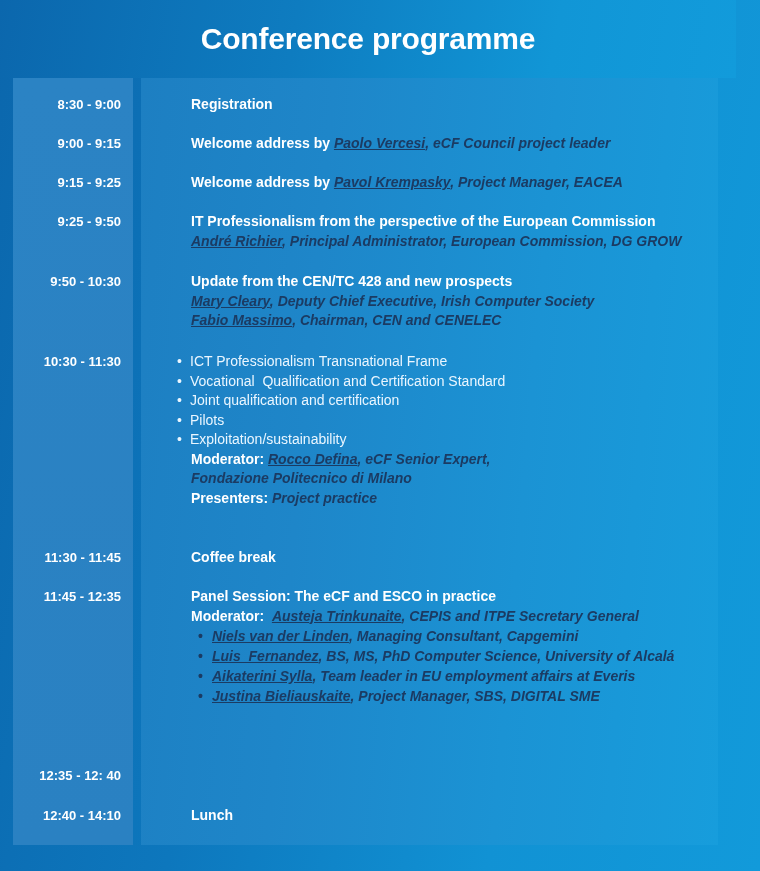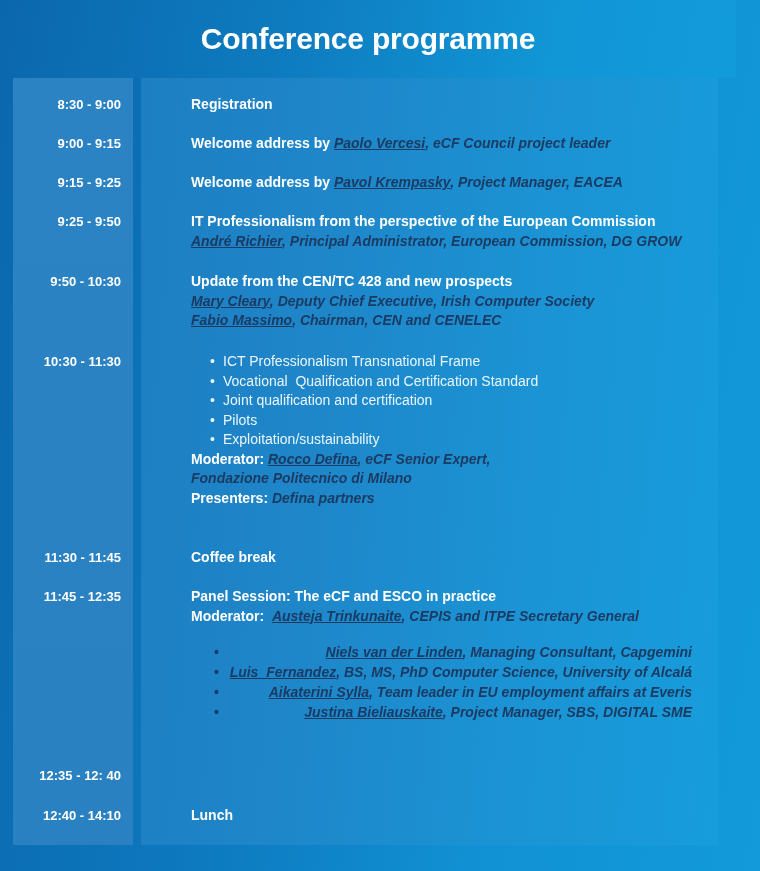--- a/index.html
+++ b/index.html
@@ -103,33 +103,31 @@
     margin: 0;
     padding: 0 0 0 22px;
   }
   .plain-list li {
     position: relative;
     color: #eaf6ff;
     font-weight: normal;
     font-size: 14px;
     line-height: 19.5px;
     white-space: pre;
-    margin-left: 33px;
   }
   .plain-list li::before {
     content: "\2022";
     position: absolute;
     left: -13px;
     color: #eaf6ff;
   }
   .spk-list {
     list-style: none;
-    margin: 16px;
+    margin: 0;
     padding: 0 0 0 44px;
-    text-align: right;
   }
   .spk-list li {
     position: relative;
     line-height: 20px;
     font-size: 14px;
     white-space: pre;
   }
   .spk-list li::before {
     content: "\2022";
     position: absolute;
@@ -199,21 +197,21 @@
         <div class="detail-cell" style="top:274px">
           <ul class="plain-list">
             <li>ICT Professionalism Transnational Frame</li>
             <li>Vocational  Qualification and Certification Standard</li>
             <li>Joint qualification and certification</li>
             <li>Pilots</li>
             <li>Exploitation/sustainability</li>
           </ul>
           <div class="line"><span class="lbl">Moderator: </span><span class="nm">Rocco Defina</span><span class="role">, eCF Senior Expert,</span></div>
           <div class="line role">Fondazione Politecnico di Milano</div>
-          <div class="line"><span class="lbl">Presenters: </span><span class="role">Defina partners</span></div>
+          <div class="line"><span class="lbl">Presenters: </span><span class="role">Project practice</span></div>
         </div>
 
         <div class="detail-cell" style="top:470px">
           <div class="line ttl">Coffee break</div>
         </div>
 
         <div class="detail-cell" style="top:509px">
           <div class="line ttl">Panel Session: The eCF and ESCO in practice</div>
           <div class="line"><span class="lbl">Moderator:  </span><span class="nm">Austeja Trinkunaite</span><span class="role">, CEPIS and ITPE Secretary General</span></div>
           <ul class="spk-list">

